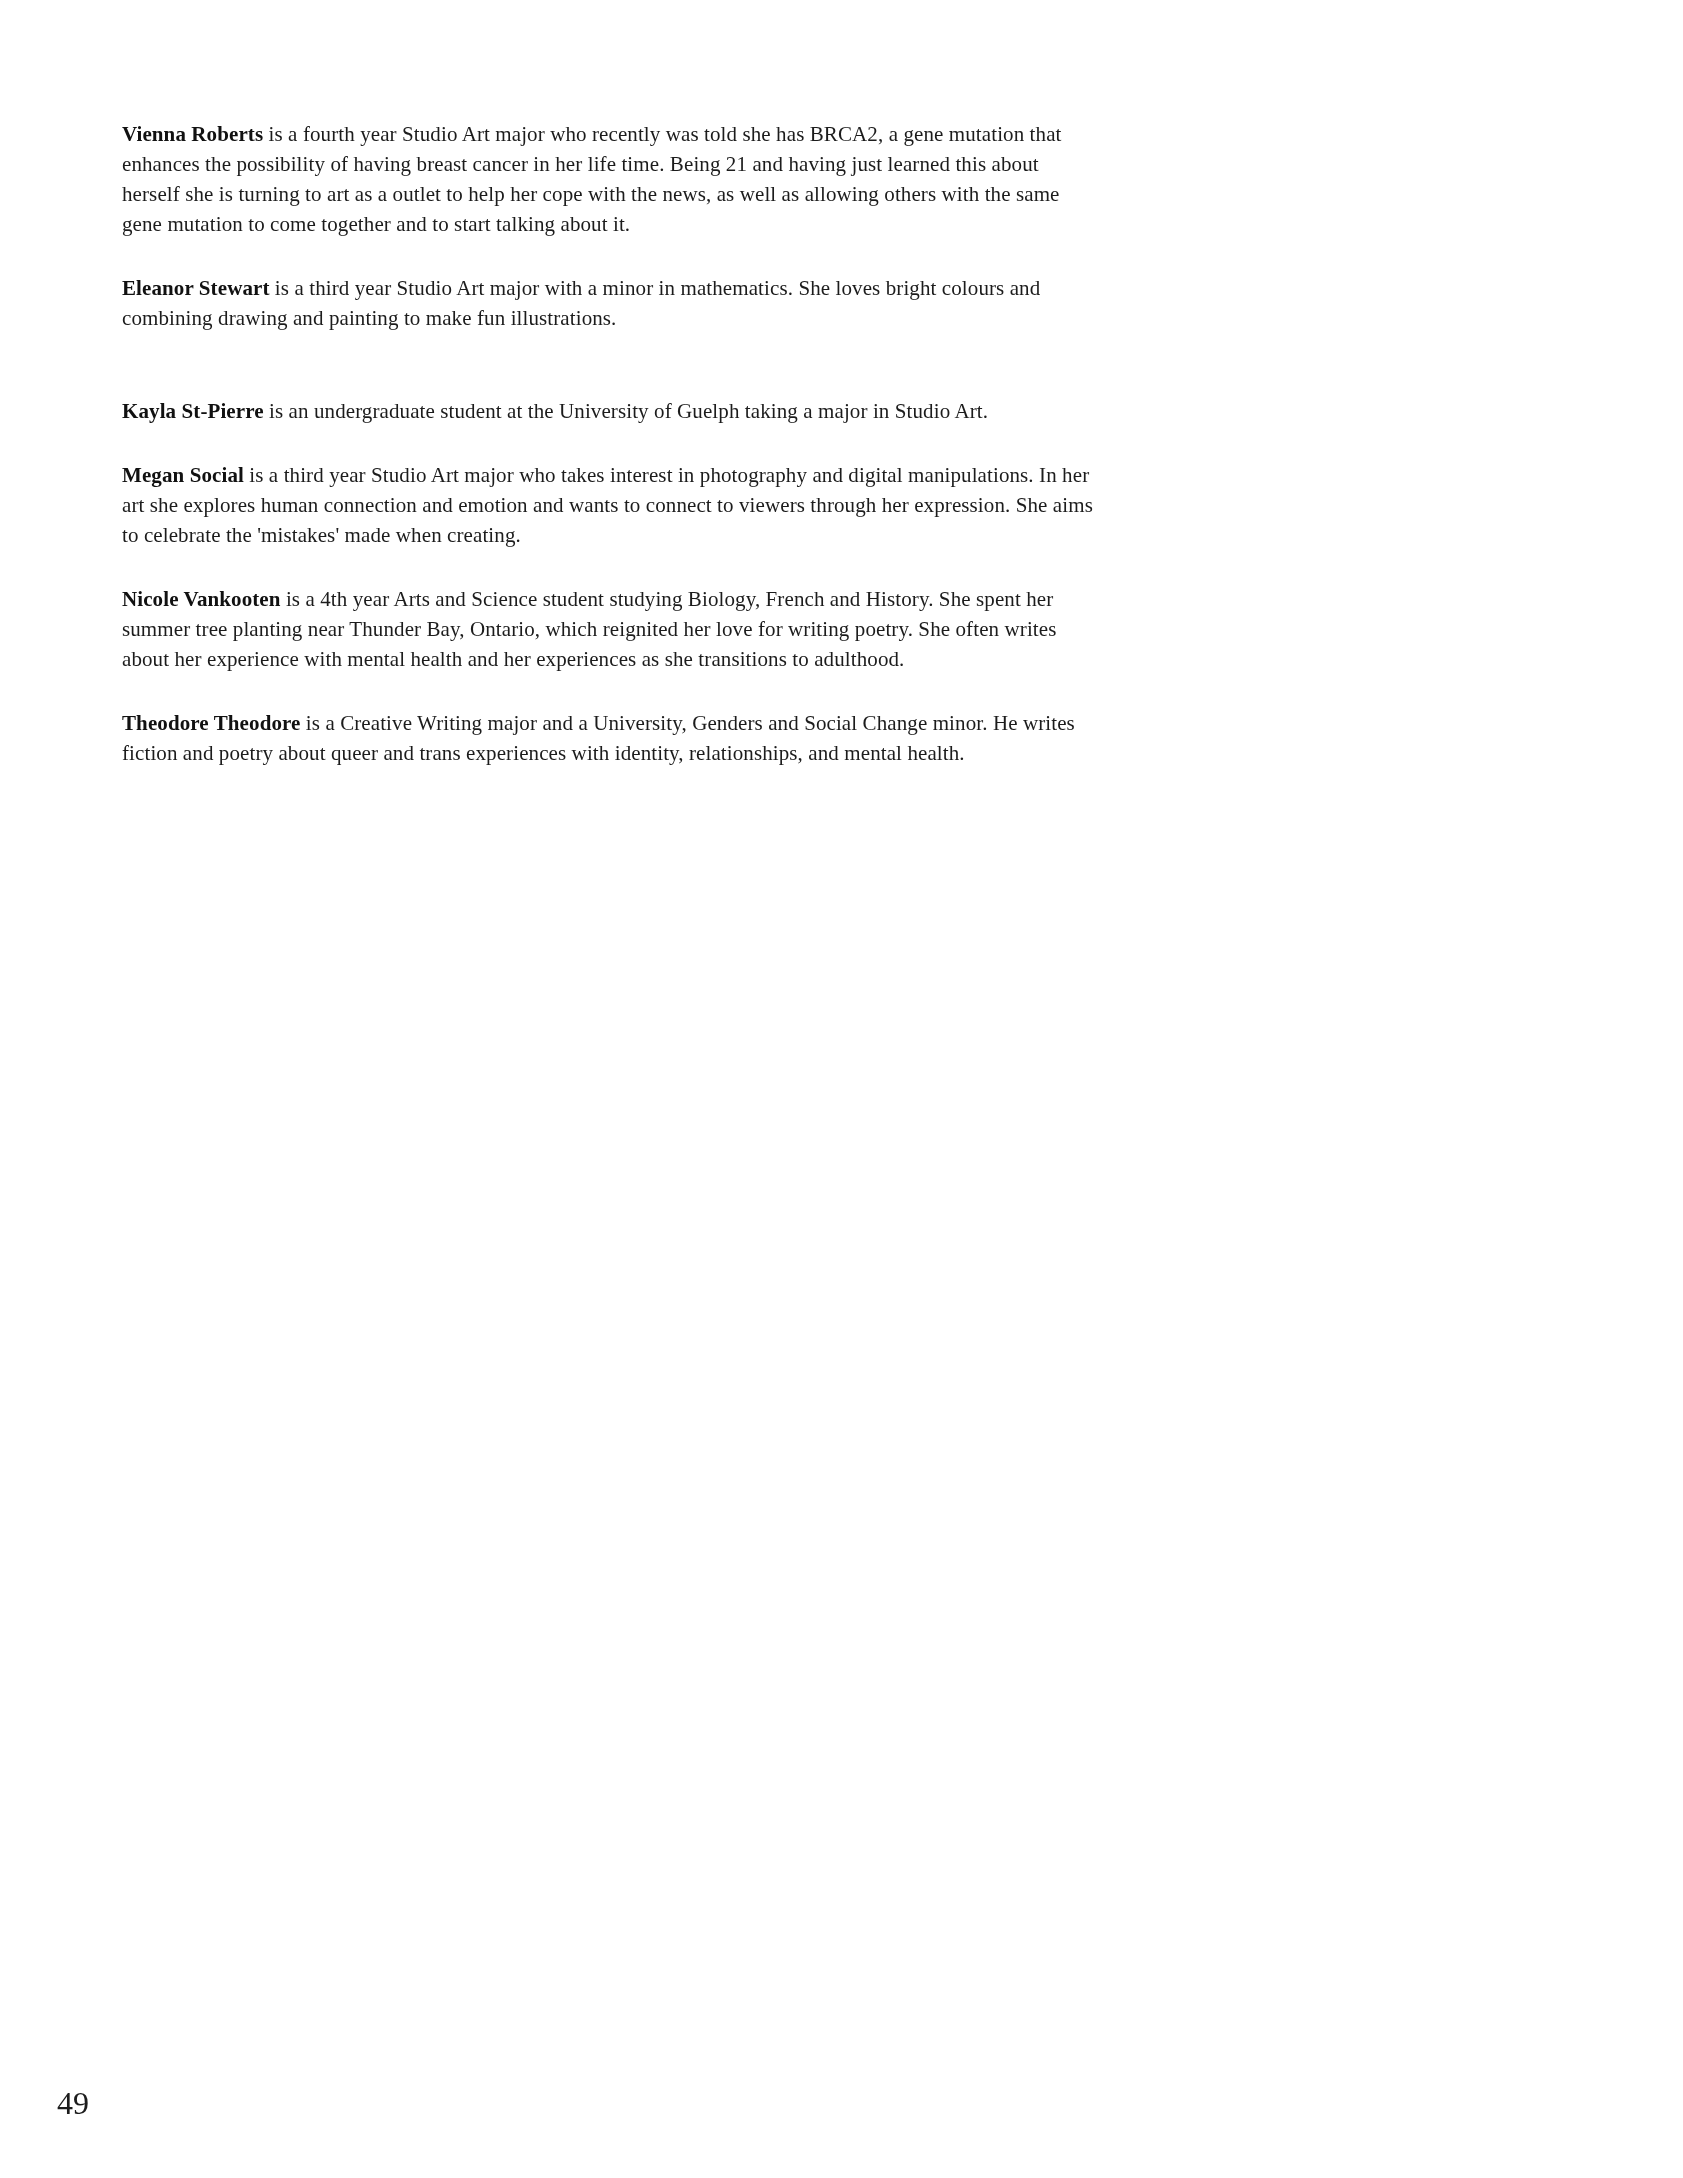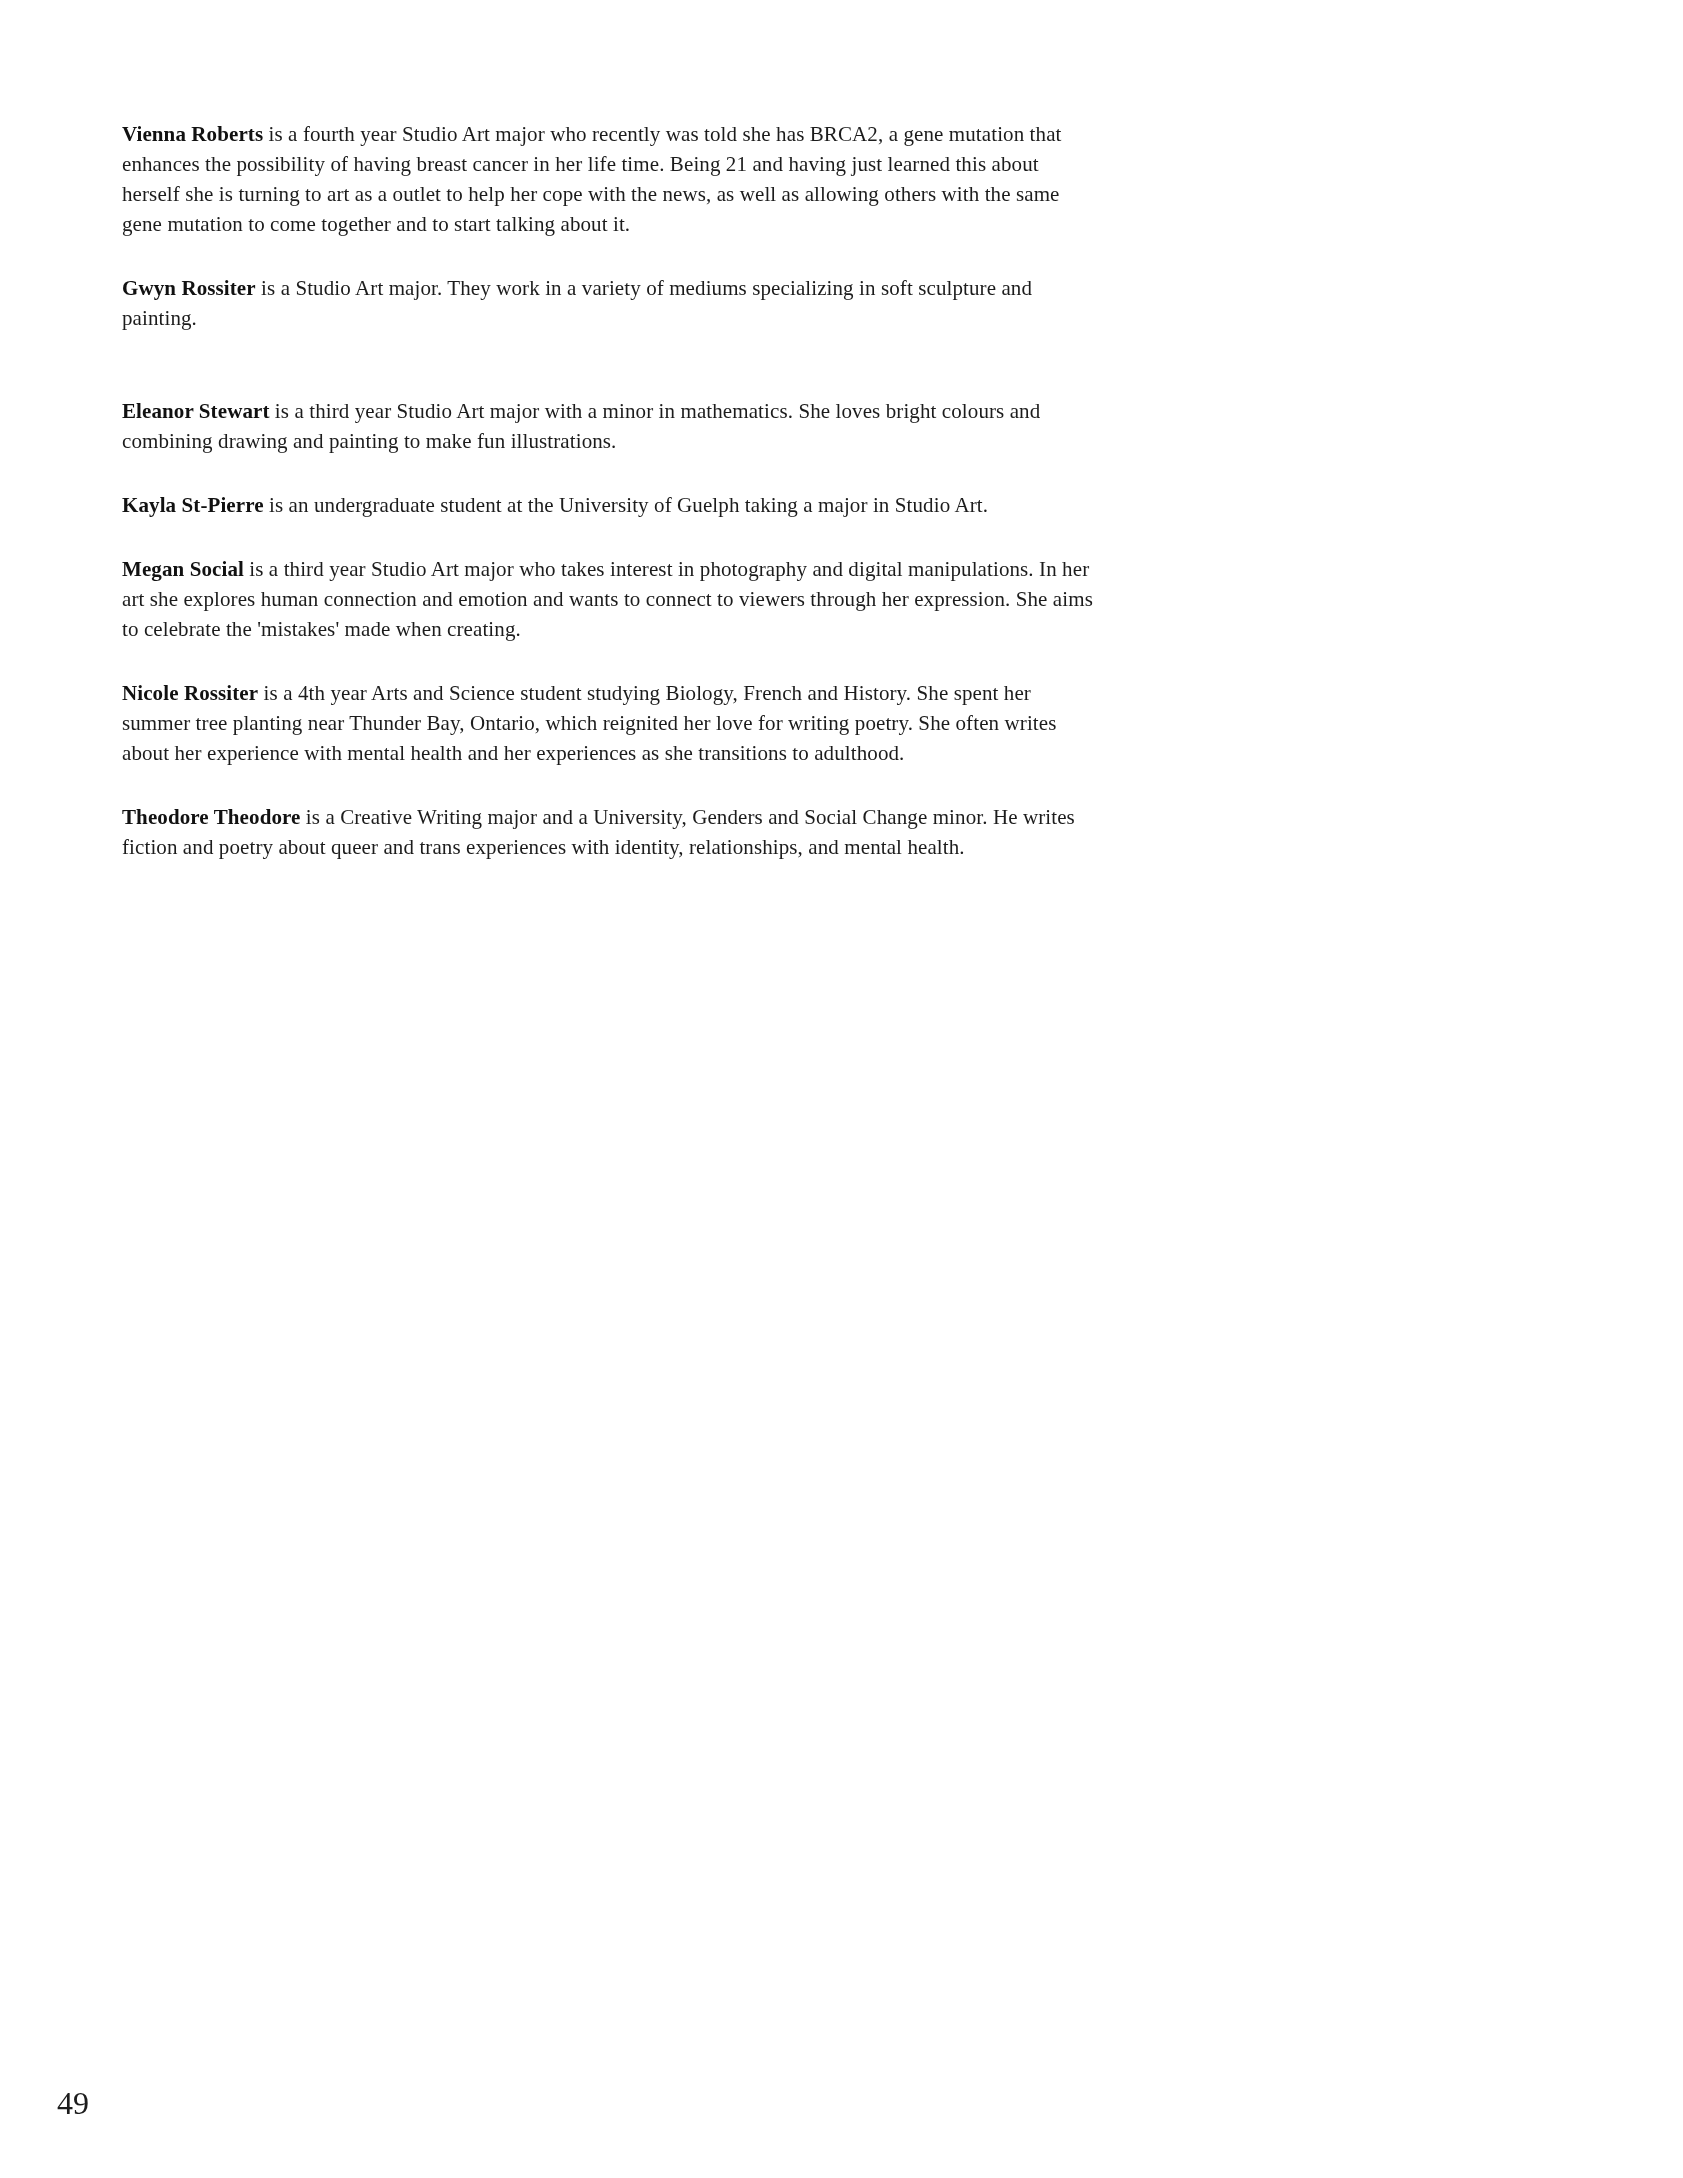--- a/index.html
+++ b/index.html
@@ -49,22 +49,21 @@
     font-size: 32px;
     color: #1c1c1c;
   }
 </style>
 </head>
 <body>
 
 <main class="page">
   <section class="content">
       <p class="bio"><strong>Vienna Roberts</strong><span> is a fourth year Studio Art major who recently was told she has BRCA2, a gene mutation that enhances the possibility of having breast cancer in her life time. Being 21 and having just learned this about herself she is turning to art as a outlet to help her cope with the news, as well as allowing others with the same gene mutation to come together and to start talking about it.</span></p>
-      <p class="bio"><strong>Gwyn Rossiter</strong><span> is a Studio Art major. They work in a variety of mediums specializing in soft sculpture and painting.</span></p>
       <p class="bio"><strong>Eleanor Stewart</strong><span> is a third year Studio Art major with a minor in mathematics. She loves bright colours and combining drawing and painting to make fun illustrations.</span></p>
       <p class="bio"><strong>Kayla St-Pierre</strong><span> is an undergraduate student at the University of Guelph taking a major in Studio Art.</span></p>
       <p class="bio"><strong>Megan Social</strong><span> is a third year Studio Art major who takes interest in photography and digital manipulations. In her art she explores human connection and emotion and wants to connect to viewers through her expression. She aims to celebrate the 'mistakes' made when creating.</span></p>
-      <p class="bio"><strong>Nicole Rossiter</strong><span> is a 4th year Arts and Science student studying Biology, French and History. She spent her summer tree planting near Thunder Bay, Ontario, which reignited her love for writing poetry. She often writes about her experience with mental health and her experiences as she transitions to adulthood.</span></p>
+      <p class="bio"><strong>Nicole Vankooten</strong><span> is a 4th year Arts and Science student studying Biology, French and History. She spent her summer tree planting near Thunder Bay, Ontario, which reignited her love for writing poetry. She often writes about her experience with mental health and her experiences as she transitions to adulthood.</span></p>
       <p class="bio"><strong>Theodore Theodore</strong><span> is a Creative Writing major and a University, Genders and Social Change minor. He writes fiction and poetry about queer and trans experiences with identity, relationships, and mental health.</span></p>
     </section>
   <div class="page-number">49</div>
 </main>
 
 
 </body></html>

